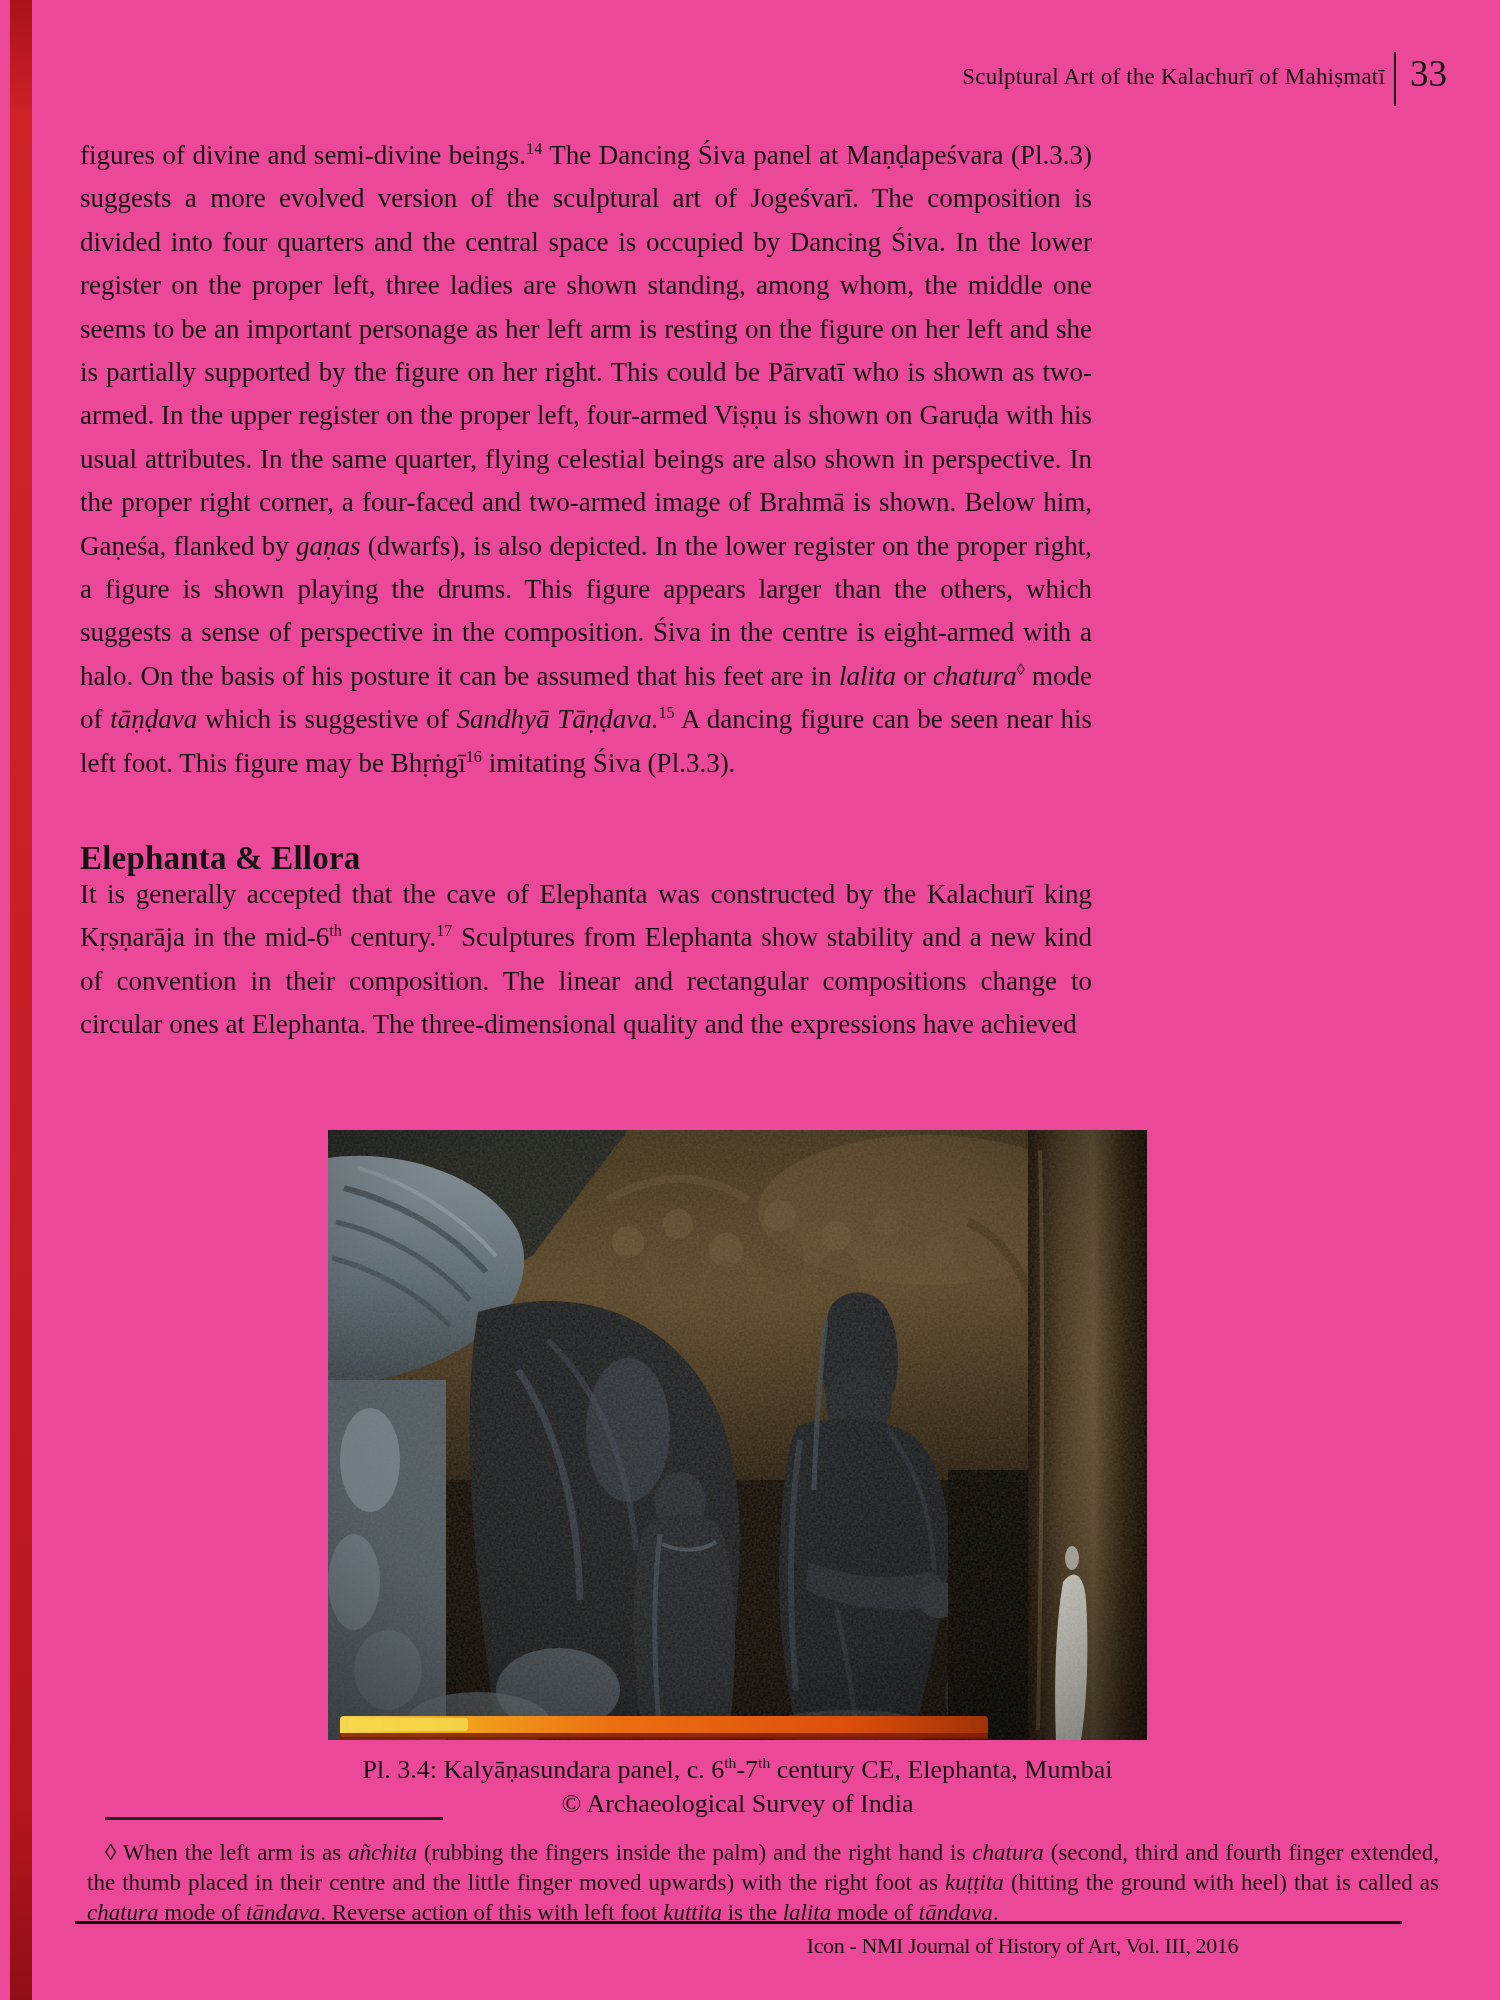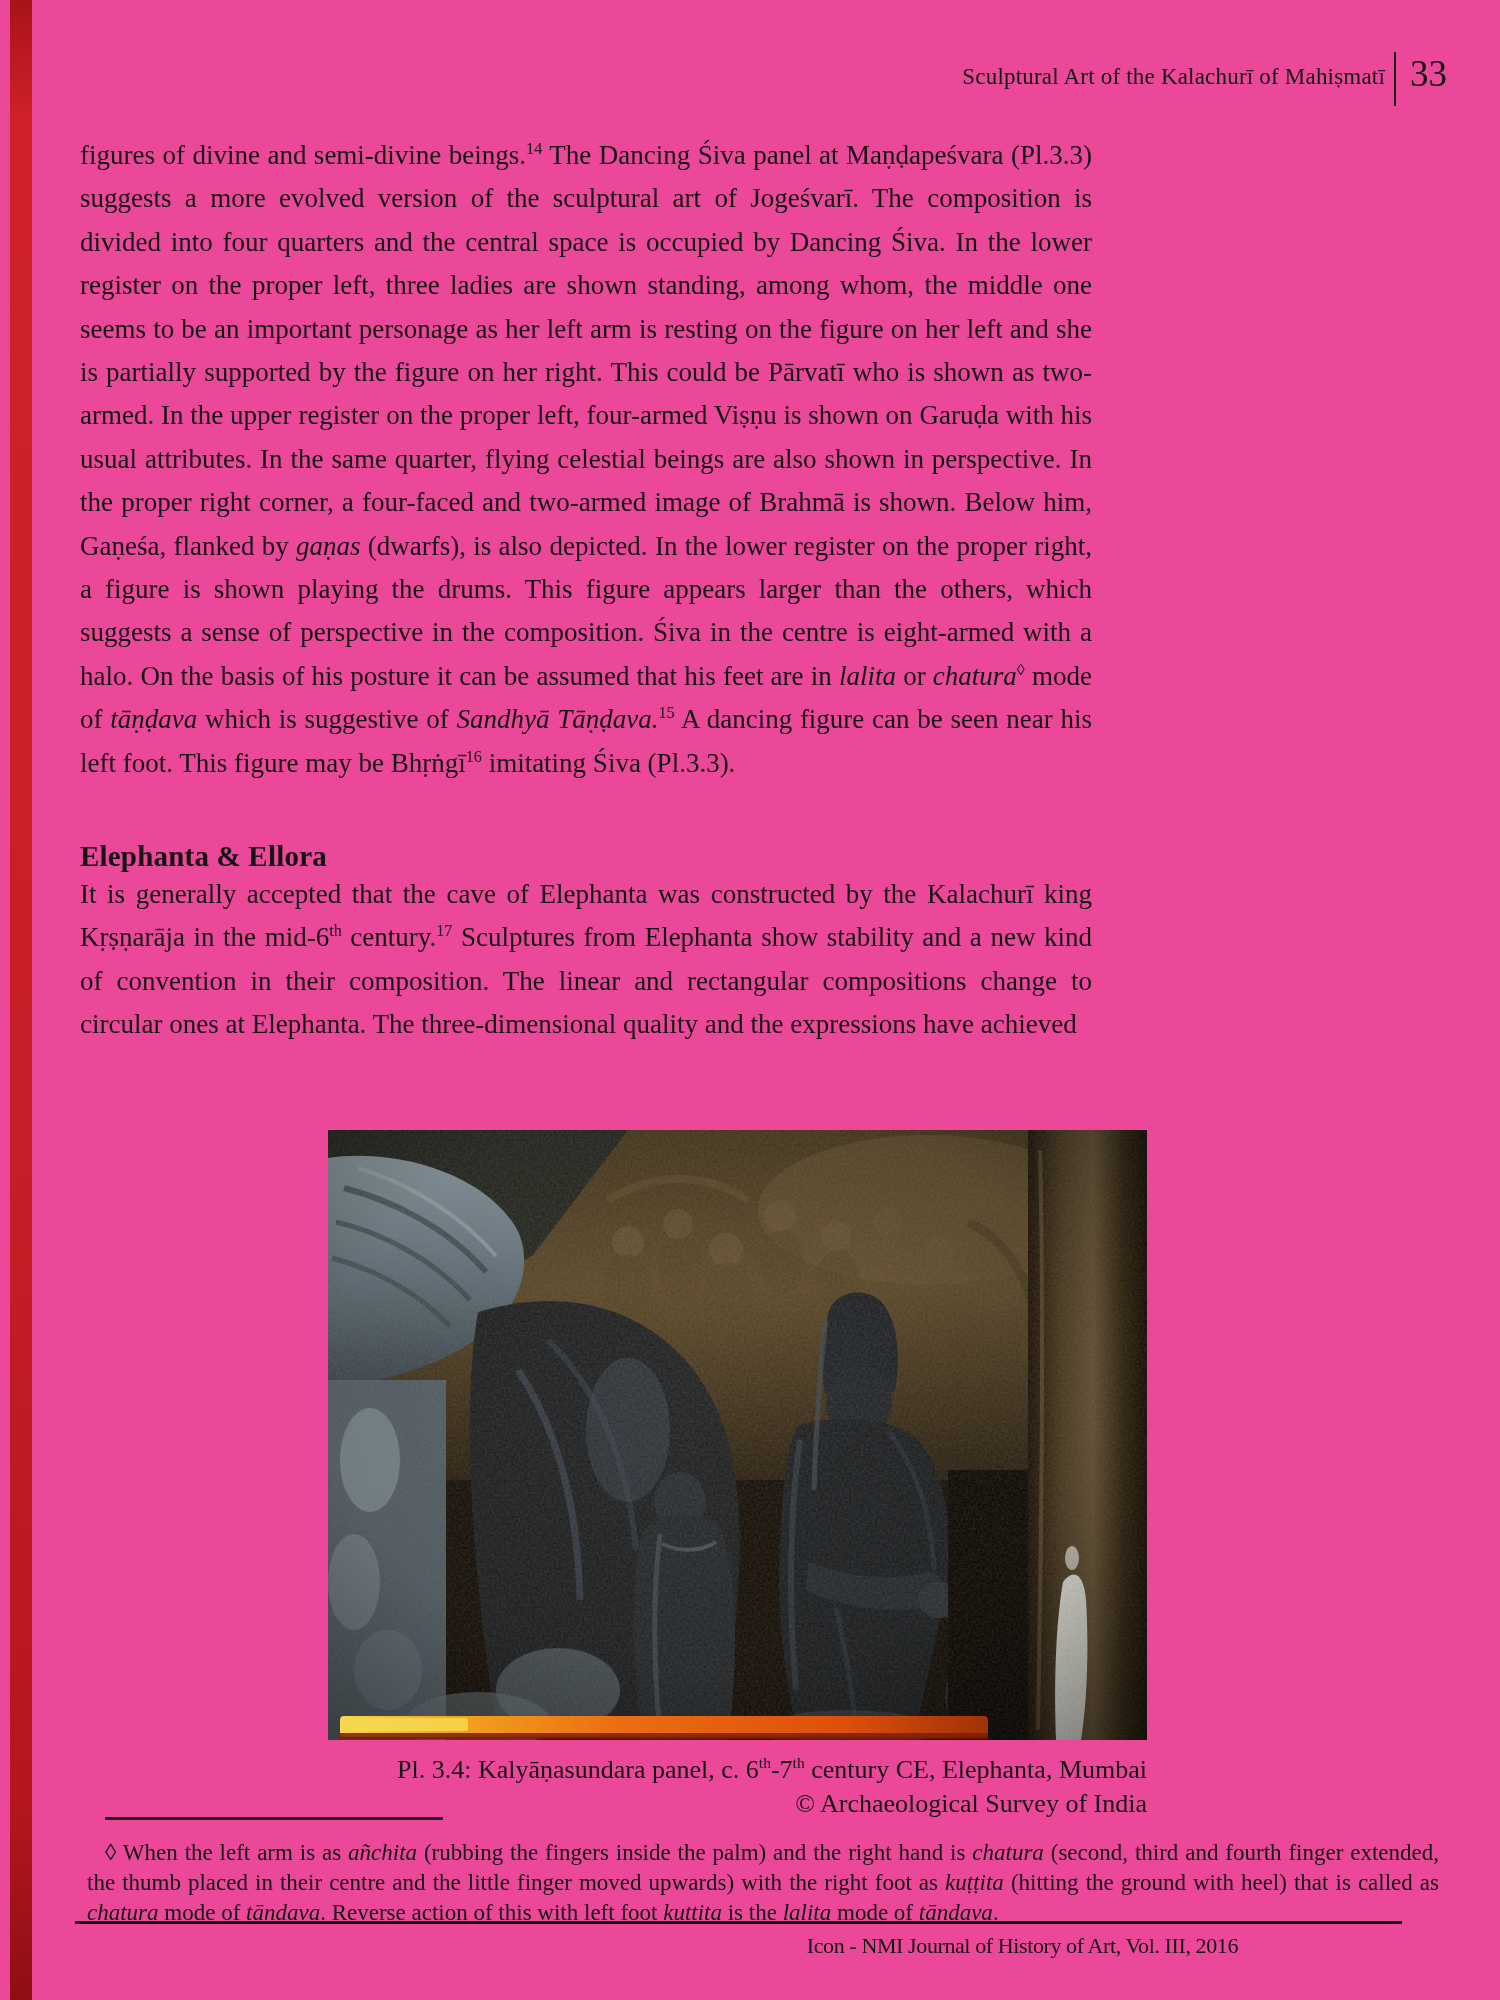--- a/index.html
+++ b/index.html
@@ -21,26 +21,26 @@
   .h-num   { position: absolute; top: 52px; left: 1410px; font-size: 37px; }
 
   .body-par {
     position: absolute; left: 80px; width: 1012px;
     font-size: 27px; line-height: 43.4px;
     text-align: justify; margin: 0;
   }
   .p1 { top: 126px; margin-top: 8px; }
   .p2 { top: 873px; }
 
-  .heading { position: absolute; left: 80px; top: 840px; margin: 0; font-size: 29px; font-weight: bold; letter-spacing: 0.2px; }
+  .heading { position: absolute; left: 80px; top: 840px; margin: 0; font-size: 33px; font-weight: bold; letter-spacing: 0.2px; }
 
   .photo { position: absolute; left: 328px; top: 1130px; width: 819px; height: 610px; margin: 0; }
   .photo svg { display: block; }
 
-  .caption { position: absolute; left: 328px; top: 1753px; width: 819px; text-align: right; font-size: 26px; line-height: 34px; }
+  .caption { position: absolute; left: 328px; top: 1753px; width: 819px; text-align: center; font-size: 26px; line-height: 34px; }
 
   .fn-rule { position: absolute; left: 105px; top: 1817px; width: 338px; height: 3px; background: #222; }
   .footnote {
     position: absolute; left: 80px; top: 1831px; width: 1352px; margin: 7px;
     font-size: 23px; line-height: 30px; text-align: justify; text-indent: 18px;
   }
 
   .footer-rule { position: absolute; left: 75px; top: 1921px; width: 1327px; height: 3px; background: #111; }
   .footer { position: absolute; top: 1933px; right: 262px; font-size: 22px; letter-spacing: -0.4px; white-space: nowrap; }
 

